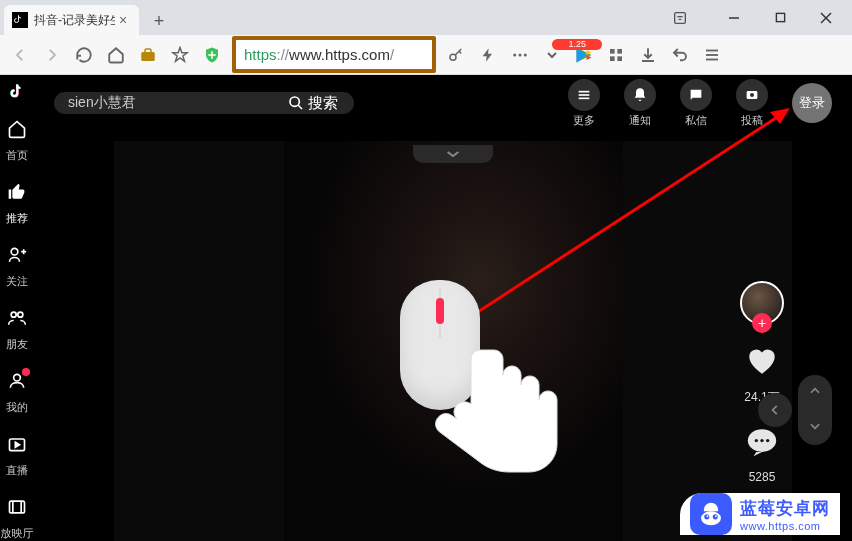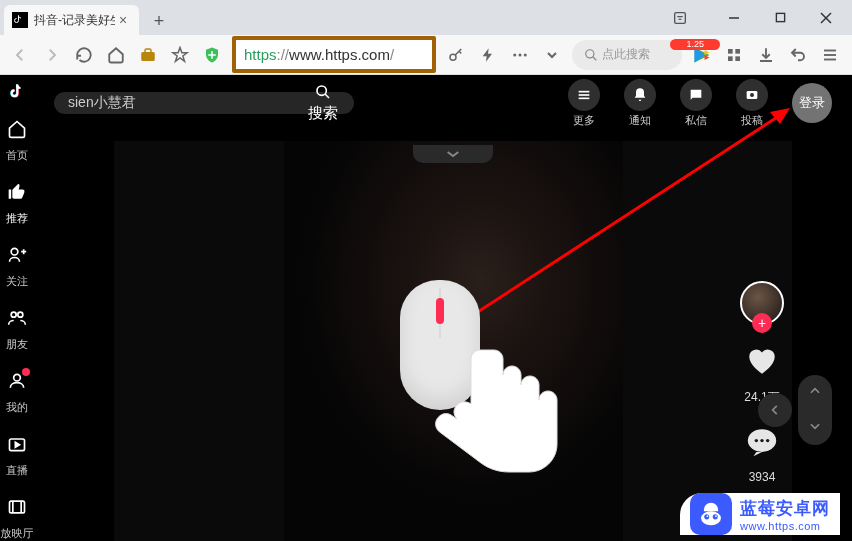--- a/index.html
+++ b/index.html
@@ -41,21 +41,21 @@
     .side-item { display: flex; flex-direction: column; align-items: center; gap: 8px; cursor: pointer; position: relative; }
     .side-icon { width: 22px; height: 22px; color: #fff; display: flex; align-items: center; justify-content: center; }
     .side-label { font-size: 11px; color: #ccc; }
     .side-item.active .side-icon, .side-item.active .side-label { color: #fff; }
     .red-dot { position: absolute; top: -2px; right: -2px; width: 8px; height: 8px; background: #fe2c55; border-radius: 50%; }
     
     .main-area { flex: 1; position: relative; background: #000; }
     .top-bar { position: absolute; top: 0; left: 0; right: 0; height: 56px; display: flex; align-items: center; padding: 0 20px; z-index: 5; }
     .site-search { display: flex; align-items: center; background: rgba(255,255,255,0.15); border-radius: 20px; height: 22px; padding: 0 6px 0 14px; width: 300px; }
     .site-search-text { color: #ccc; font-size: 14px; flex: 1; }
-    .site-search-btn { display: flex; align-items: center; gap: 4px; color: #fff; font-size: 15px; padding: 0 10px; cursor: pointer; flex-direction: column; }
+    .site-search-btn { display: flex; align-items: center; gap: 4px; color: #fff; font-size: 15px; padding: 0 10px; cursor: pointer; }
     .top-actions { margin-left: auto; display: flex; align-items: center; gap: 24px; }
     .top-action { display: flex; flex-direction: column; align-items: center; gap: 2px; cursor: pointer; color: #fff; }
     .top-action-icon { width: 32px; height: 32px; background: #2f2f2f; border-radius: 50%; display: flex; align-items: center; justify-content: center; }
     .top-action-label { font-size: 11px; color: #ccc; }
     .login-btn { width: 40px; height: 40px; background: #737373; border-radius: 50%; display: flex; align-items: center; justify-content: center; color: #fff; font-size: 13px; cursor: pointer; }
     
     .video-area { position: absolute; top: 56px; left: 40px; right: 60px; bottom: 0; background: #000; }
     .video-frame { position: absolute; left: 40px; top: 10px; right: 0; bottom: 0; background: #0a0a0a; overflow: hidden; }
     .video-dark { position: absolute; left: 25%; right: 25%; top: 0; bottom: 0; background: radial-gradient(ellipse 180px 220px at 58% 35%, #2a1f1a 0%, #1a1210 40%, #050505 100%); }
     
@@ -198,27 +198,20 @@
         <circle cx="12" cy="12" r="2"></circle>
         <circle cx="19" cy="12" r="2"></circle>
       </svg>
     </div>
   <div class="toolbar-icon">
       <svg width="16" height="16" viewBox="0 0 24 24" fill="none" stroke="currentColor" stroke-width="3">
         <path d="M6 9l6 6 6-6"></path>
       </svg>
     </div>
 
-  <div class="search-box">
-    <svg viewBox="0 0 24 24" fill="none" stroke="currentColor" stroke-width="2">
-        <circle cx="10" cy="10" r="7"></circle>
-        <path d="M21 21l-6-6"></path>
-      </svg>
-    <span class="search-placeholder">点此搜索</span>
-  </div>
 
   <div class="toolbar-icon play-badge">
     <svg width="20" height="20" viewBox="0 0 24 24">
         <path d="M3 3v18l18-9z" fill="#4caf50"></path>
         <path d="M3 3l12 9-12 9z" fill="#2196f3"></path>
         <path d="M15 12l6-3-6-3z" fill="#ffc107"></path>
         <path d="M15 12l6 3-6 3z" fill="#f44336"></path>
       </svg>
     <span class="play-badge-num">1.25</span>
   </div>
@@ -398,21 +391,21 @@
           <span class="action-count">24.1万</span>
           <div class="action-icon">
               <svg width="34" height="34" viewBox="0 0 24 24" fill="currentColor">
                 <ellipse cx="12" cy="11" rx="10" ry="8"></ellipse>
                 <path d="M8 19l-2 3 6-3"></path>
                 <circle cx="8" cy="11" r="1.2" fill="#161823"></circle>
                 <circle cx="12" cy="11" r="1.2" fill="#161823"></circle>
                 <circle cx="16" cy="11" r="1.2" fill="#161823"></circle>
               </svg>
             </div>
-          <span class="action-count">3934</span>
+          <span class="action-count">5285</span>
           <div class="action-icon">
               <svg width="34" height="34" viewBox="0 0 24 24" fill="currentColor">
                 <path d="M12 2l2.5 7h7l-5.7 4.3 2.2 7-6-4.5-6 4.5 2.2-7L2.5 9h7z"></path>
               </svg>
             </div>
 
         </div>
       </div>
     </div>
 

